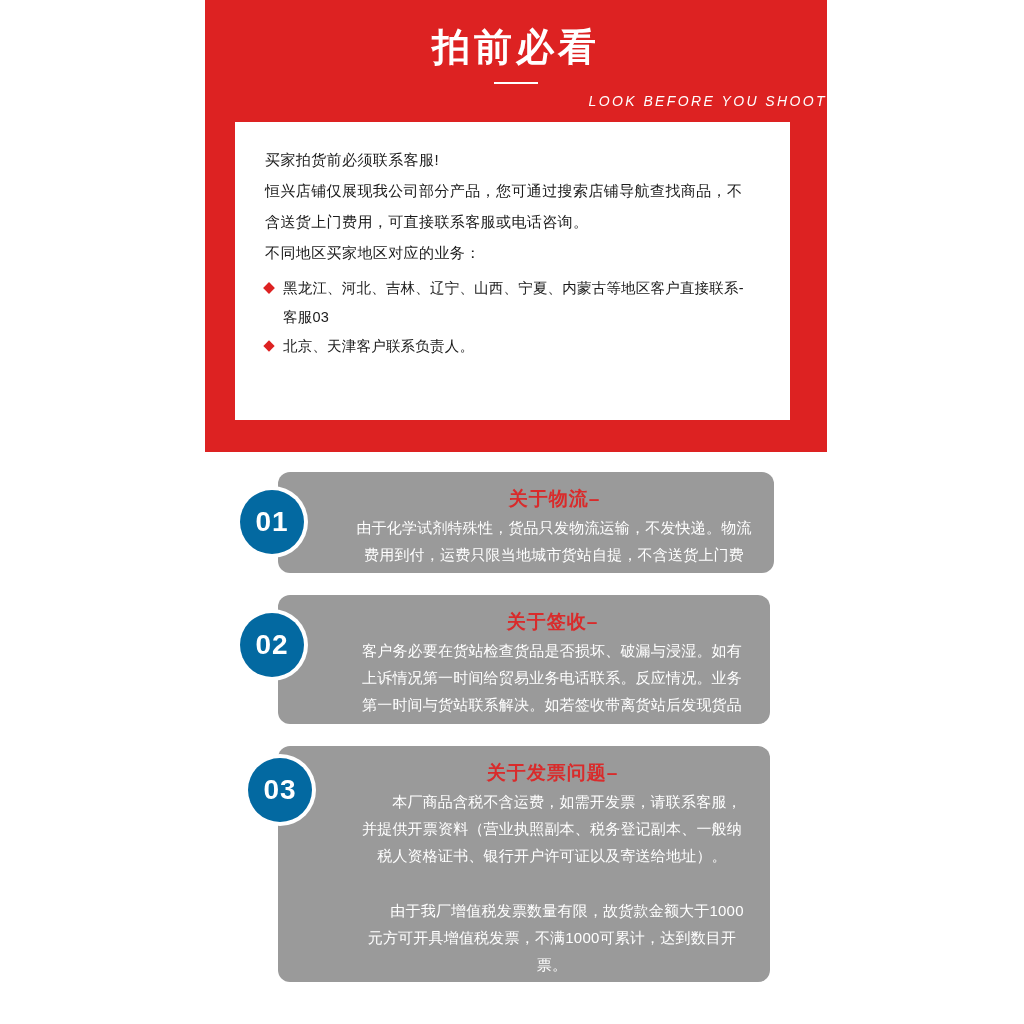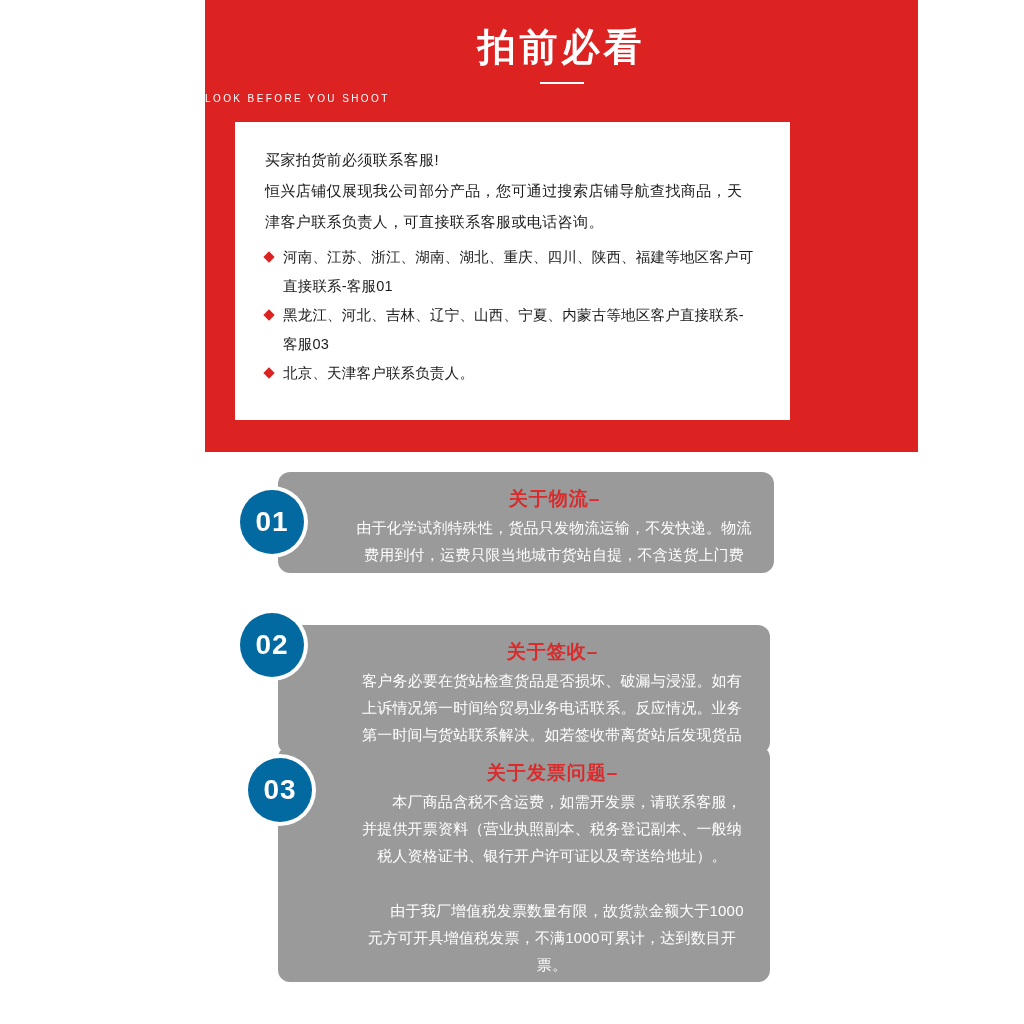--- a/index.html
+++ b/index.html
@@ -14,45 +14,46 @@
     color: #222;
     position: relative;
     overflow: hidden;
   }
 
   
   .red-panel {
     position: absolute;
     left: 205px;
     top: 0;
-    width: 713px;
+    width: 622px;
     height: 452px;
     background: #dd2222;
     box-sizing: border-box;
   }
   .red-title {
     text-align: center;
     color: #ffffff;
     font-size: 38px;
     font-weight: bold;
     letter-spacing: 4px;
     padding-top: 27px;
     line-height: 1.1;
   }
   .title-rule {
     width: 44px;
     height: 2px;
     background: #ffffff;
     margin: 13px auto 9px auto;
   }
   .red-subtitle {
-    text-align: left;
-    color: #ffffff;
-    font-size: 10px;
+    text-align: right;
+    color: #ffffff;
+    font-size: 14px;
     letter-spacing: 2.4px;
+    font-style: italic;
   }
 
   .white-card {
     position: absolute;
     left: 30px;
     top: 122px;
     width: 555px;
     height: 298px;
     background: #ffffff;
     box-sizing: border-box;
@@ -139,42 +140,42 @@
     align-items: center;
     justify-content: center;
     box-shadow: 0 0 0 4px #ffffff;
     letter-spacing: 1px;
   }
 
   
   #block-0 { left: 278px; top: 472px; width: 496px; height: 101px; }
   #badge-0 { left: 240px; top: 490px; }
 
-  #block-1 { left: 278px; top: 595px; width: 492px; height: 129px; margin-top: 30px; }
+  #block-1 { left: 278px; top: 595px; width: 492px; height: 129px; }
   #badge-1 { left: 240px; top: 613px; }
 
   #block-2 { left: 278px; top: 746px; width: 492px; height: 236px; }
   #badge-2 { left: 248px; top: 758px; }
 </style>
 </head>
 <body>
 
 <div class="red-panel">
   <div class="red-title">拍前必看</div>
   <div class="title-rule"></div>
   <div class="red-subtitle">LOOK BEFORE YOU SHOOT</div>
 
   <div class="white-card">
     <div class="card-line">买家拍货前必须联系客服!</div>
-    <div class="card-line indent">恒兴店铺仅展现我公司部分产品，您可通过搜索店铺导航查找商品，天津客户联系负责人，可直接联系客服或电话咨询。</div>
+    <div class="card-line indent">恒兴店铺仅展现我公司部分产品，您可通过搜索店铺导航查找商品，不含送货上门费用，可直接联系客服或电话咨询。</div>
+    <div class="card-line">不同地区买家地区对应的业务：</div>
 
     <div class="bullet-list">
       <div class="bullet-row">
         <span class="diamond"></span>
-        <span>河南、江苏、浙江、湖南、湖北、重庆、四川、陕西、福建等地区客户可直接联系-客服01</span>
       </div>
       <div class="bullet-row">
         <span class="diamond"></span>
         <span>黑龙江、河北、吉林、辽宁、山西、宁夏、内蒙古等地区客户直接联系-客服03</span>
       </div>
       <div class="bullet-row">
         <span class="diamond"></span>
         <span>北京、天津客户联系负责人。</span>
       </div>
     </div>

